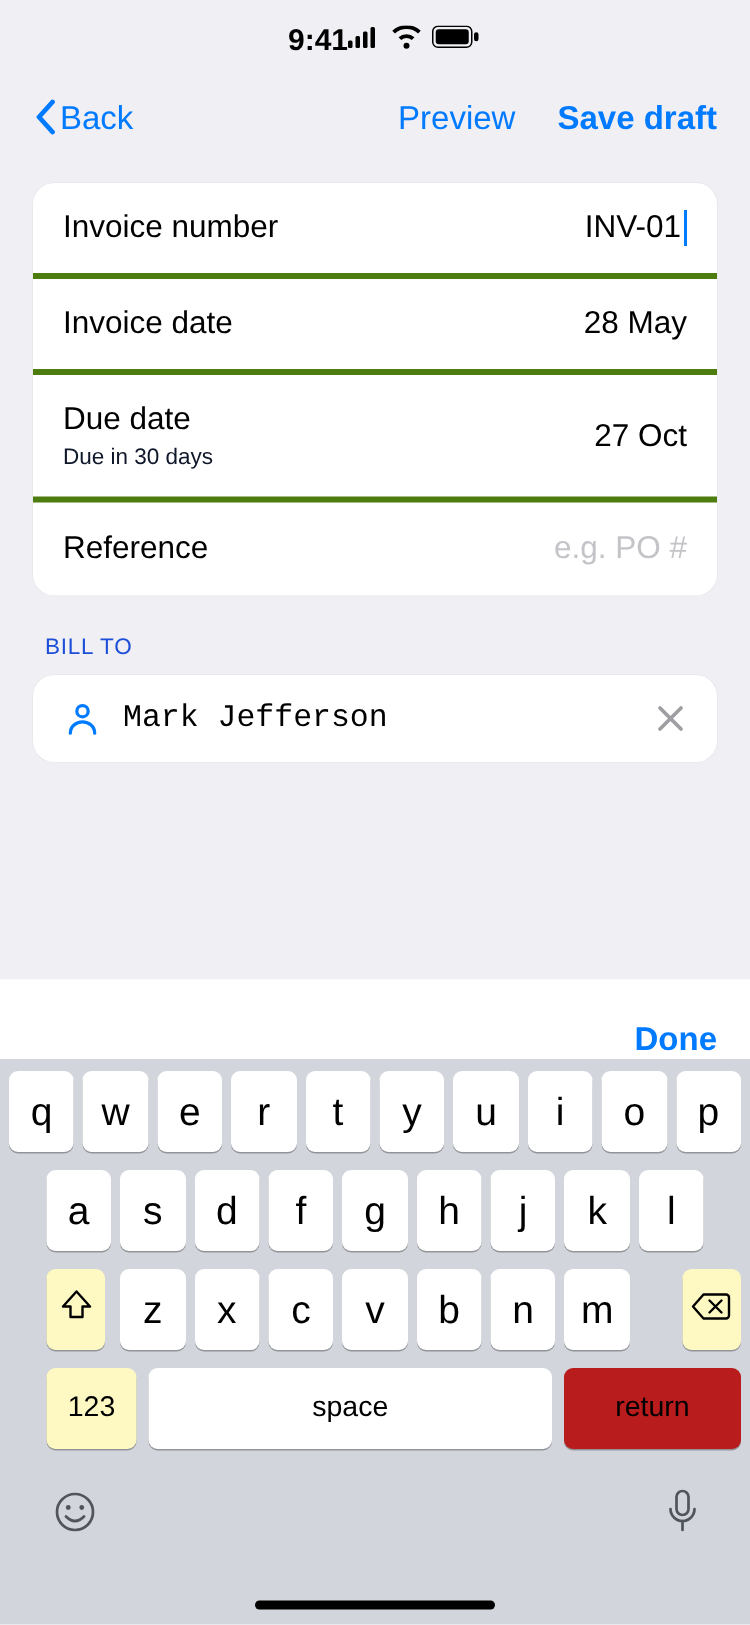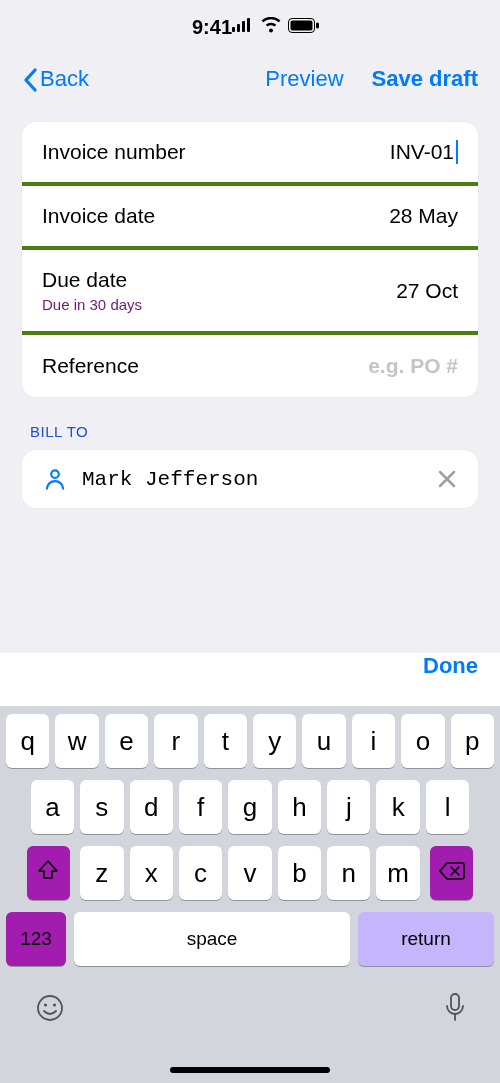--- a/index.html
+++ b/index.html
@@ -20,21 +20,21 @@
   }
   .status-time{ font-size:20px; font-weight:600; }
   .status-icons{ display:flex; align-items:center; gap:6px; }
 
   
   .nav-bar{
     height:50px;
     display:flex; align-items:center; justify-content:space-between;
     padding:0 22px;
   }
-  .nav-left{ display:flex; align-items:flex-end; gap:2px; color:#007aff; font-size:22px; cursor:pointer; }
+  .nav-left{ display:flex; align-items:flex-start; gap:2px; color:#007aff; font-size:22px; cursor:pointer; }
   .nav-left svg{ display:block; }
   .nav-right{ display:flex; align-items:center; gap:28px; }
   .nav-btn{ color:#007aff; font-size:22px; cursor:pointer; }
   .nav-btn.bold{ font-weight:700; }
 
   
   .content{ padding:18px 22px 0 22px; }
   .card{
     background:#fff;
     border-radius:14px;
@@ -43,44 +43,44 @@
   }
   .row{
     display:flex; align-items:center; justify-content:space-between;
     padding:18px 20px;
     border-bottom:4px solid #4d7c0f;
     min-height:62px;
   }
   .row:last-child{ border-bottom:none; }
   .row .label-col{ display:flex; flex-direction:column; gap:4px; }
   .rlabel{ font-size:21px; color:#000; }
-  .subtext{ font-size:15px; color:#701a75; }
+  .subtext{ font-size:15px; color:#0f172a; }
   .value{ font-size:21px; color:#000; text-align:left; display:flex; align-items:center; }
   .value .cursor{ display:inline-block; width:2px; height:24px; background:#007aff; margin-left:2px; vertical-align:middle; }
-  .value.placeholder{ color:#c4c4c8;font-weight:bold; }
+  .value.placeholder{ color:#c4c4c8; }
 
   .section-header{
     font-size:15px; color:#1d4ed8; letter-spacing:0.5px;
     padding:26px 8px 10px 8px;
   }
 
   .billto-row{
     display:flex; align-items:center; gap:14px;
     padding:16px 20px;
     font-family:Liberation Mono, monospace;
   }
   .person-icon{ color:#007aff; display:flex; }
   .person-name{ font-size:21px; flex:1; }
   .close-x{ color:#9e9ea3; display:flex; cursor:pointer; }
 
   
   .kb-accessory{
     position:absolute; left:0; right:0; top:652px;
     height:54px; background:#fff;
-    display:flex; align-items:flex-start; justify-content:flex-end;
+    display:flex; align-items:flex-end; justify-content:flex-end;
     padding:0 22px;
     border-top:1px solid rgba(0,0,0,0.05);
   }
   .done-btn{ color:#007aff; font-size:22px; font-weight:600; cursor:pointer; }
 
   .keyboard{
     position:absolute; left:0; right:0; top:706px; bottom:0;
     background:#d2d5db;
     padding:8px 4px 0 4px;
     display:flex; flex-direction:column; gap:12px;
@@ -90,26 +90,26 @@
     background:#fff; border-radius:6px;
     box-shadow:0 1px 0 rgba(0,0,0,0.3);
     height:54px;
     display:flex; align-items:center; justify-content:center;
     font-size:26px; color:#000;
     cursor:pointer; user-select:none;
   }
   .krow.r1 .key{ width:43.4px; }
   .krow.r2 .key{ width:43.4px; }
   .krow.r3 .key{ width:43.4px; }
-  .key.special{ background:#a21caf; }
+  .key.special{ background:#fef9c3;margin-left:25px; }
   .key.shift{ width:56px; }
   .key.backspace{ width:56px; }
   .key.num{ width:60px; font-size:19px; }
   .key.space{ flex:1; font-size:19px; }
-  .key.return{ width:136px; font-size:19px; background:#c4b5fd;}
+  .key.return{ width:118px; font-size:19px; background:#b91c1c;}
   .krow.r3{ padding:0 2px; gap:10px; }
   .r3 .letters{ display:flex; gap:6px; }
   .krow.r4{ padding:0 2px; gap:8px; }
 
   .kb-footer{
     display:flex; align-items:center; justify-content:space-between;
     padding:14px 30px 0 30px;
     color:#50545c;
   }
   .kb-footer .ic{ cursor:pointer; }

